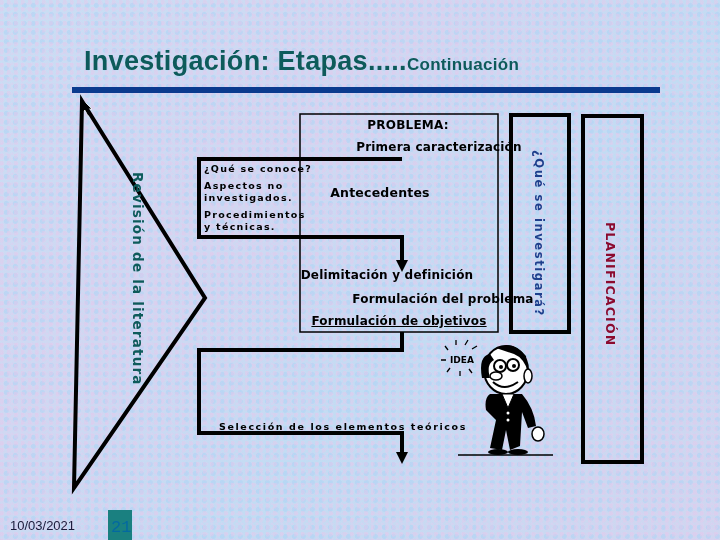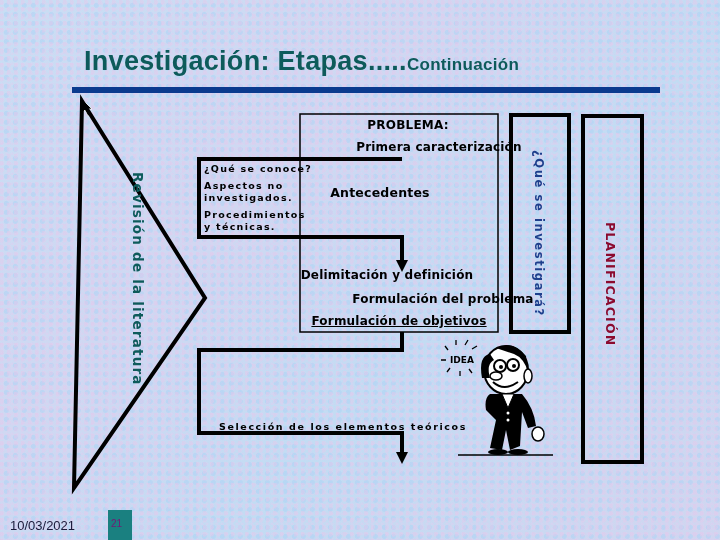--- a/index.html
+++ b/index.html
@@ -16,21 +16,21 @@
   .title{left:84px;top:46px;color:#0d5b5b;font-weight:bold;font-size:27px;letter-spacing:.3px;white-space:nowrap;}
   .title .sub{font-size:17px;font-weight:bold;}
   .rule{left:72px;top:87px;width:588px;height:6px;background:#0b3a8e;}
   .cursor{left:80px;top:97px;}
   .txt{font-family:"DejaVu Sans", sans-serif;font-weight:bold;color:#000;white-space:nowrap;}
   .small{font-size:9.5px;letter-spacing:1.3px;line-height:12px;}
   .mid{font-size:12px;letter-spacing:.2px;}
   .vert{writing-mode:vertical-rl;font-weight:bold;white-space:nowrap;}
   .date{left:10px;top:518px;font-size:13px;color:#1a1a3a;font-family:"Liberation Sans", sans-serif;}
   .pagebox{left:108px;top:510px;width:24px;height:30px;background:#1a8080;}
-  .pagenum{left:111px;top:518px;font-size:10px;color:#701a75;font-family:Liberation Sans, sans-serif;}
+  .pagenum{left:111px;top:518px;font-size:17px;color:#0369a1;font-family:Liberation Mono, monospace;}
 </style>
 </head>
 <body>
 
 <div class="abs title">
   <span>Investigación: Etapas.....</span><span class="sub">Continuación</span>
 </div>
 <div class="abs rule"></div>
 
 <svg class="abs cursor" width="14" height="20" viewBox="0 0 14 20">

